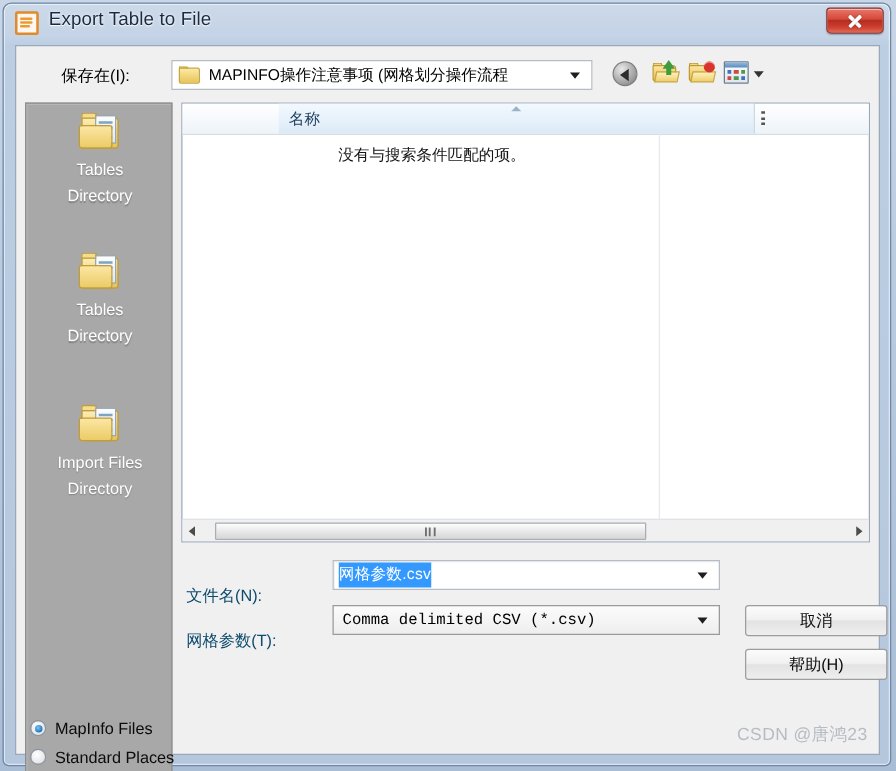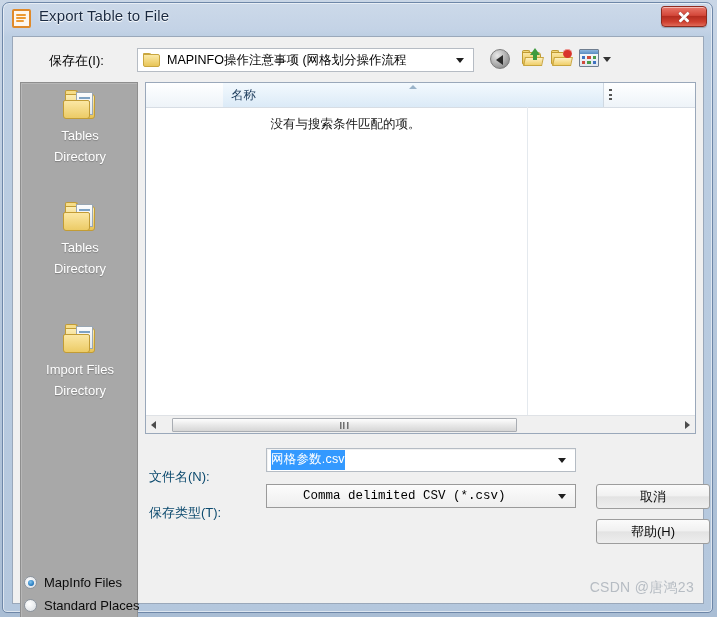--- a/index.html
+++ b/index.html
@@ -599,21 +599,20 @@
     cursor: pointer;
   }
   .field-filename {
     background: #ffffff;
     border: 1px solid #b5bcc4;
     box-shadow: inset 1px 1px 0 rgba(0,0,0,.05);
   }
   .field-filetype {
     background: linear-gradient(180deg,#fcfcfc,#eeeeee);
     border: 1px solid #9a9a9a;
-    padding-left: 29px;
   }
   .field .ftext {
     flex: 1;
     font-size: 12.5px;
     margin-left: 4px;
     white-space: nowrap;
     overflow: hidden;
     font-family: "Liberation Mono", "DejaVu Sans Mono", monospace;
   }
   .field-filename .ftext {
@@ -852,21 +851,21 @@
 
       <div class="formrow row-filename">
         <div class="flabel">文件名(N):</div>
         <div class="field field-filename">
           <div class="ftext">网格参数.csv</div>
           <div class="caret" style="margin-left:auto;"></div>
         </div>
       </div>
 
       <div class="formrow row-filetype">
-        <div class="flabel">保存类型(T):</div>
+        <div class="flabel">网格参数(T):</div>
         <div class="field field-filetype">
           <div class="ftext">Comma delimited CSV (*.csv)</div>
           <div class="caret"></div>
         </div>
       </div>
 
       <div class="btn btn-cancel">取消</div>
       <div class="btn btn-help">帮助(H)</div>
 
       <div class="radio-row radio-1 on">

